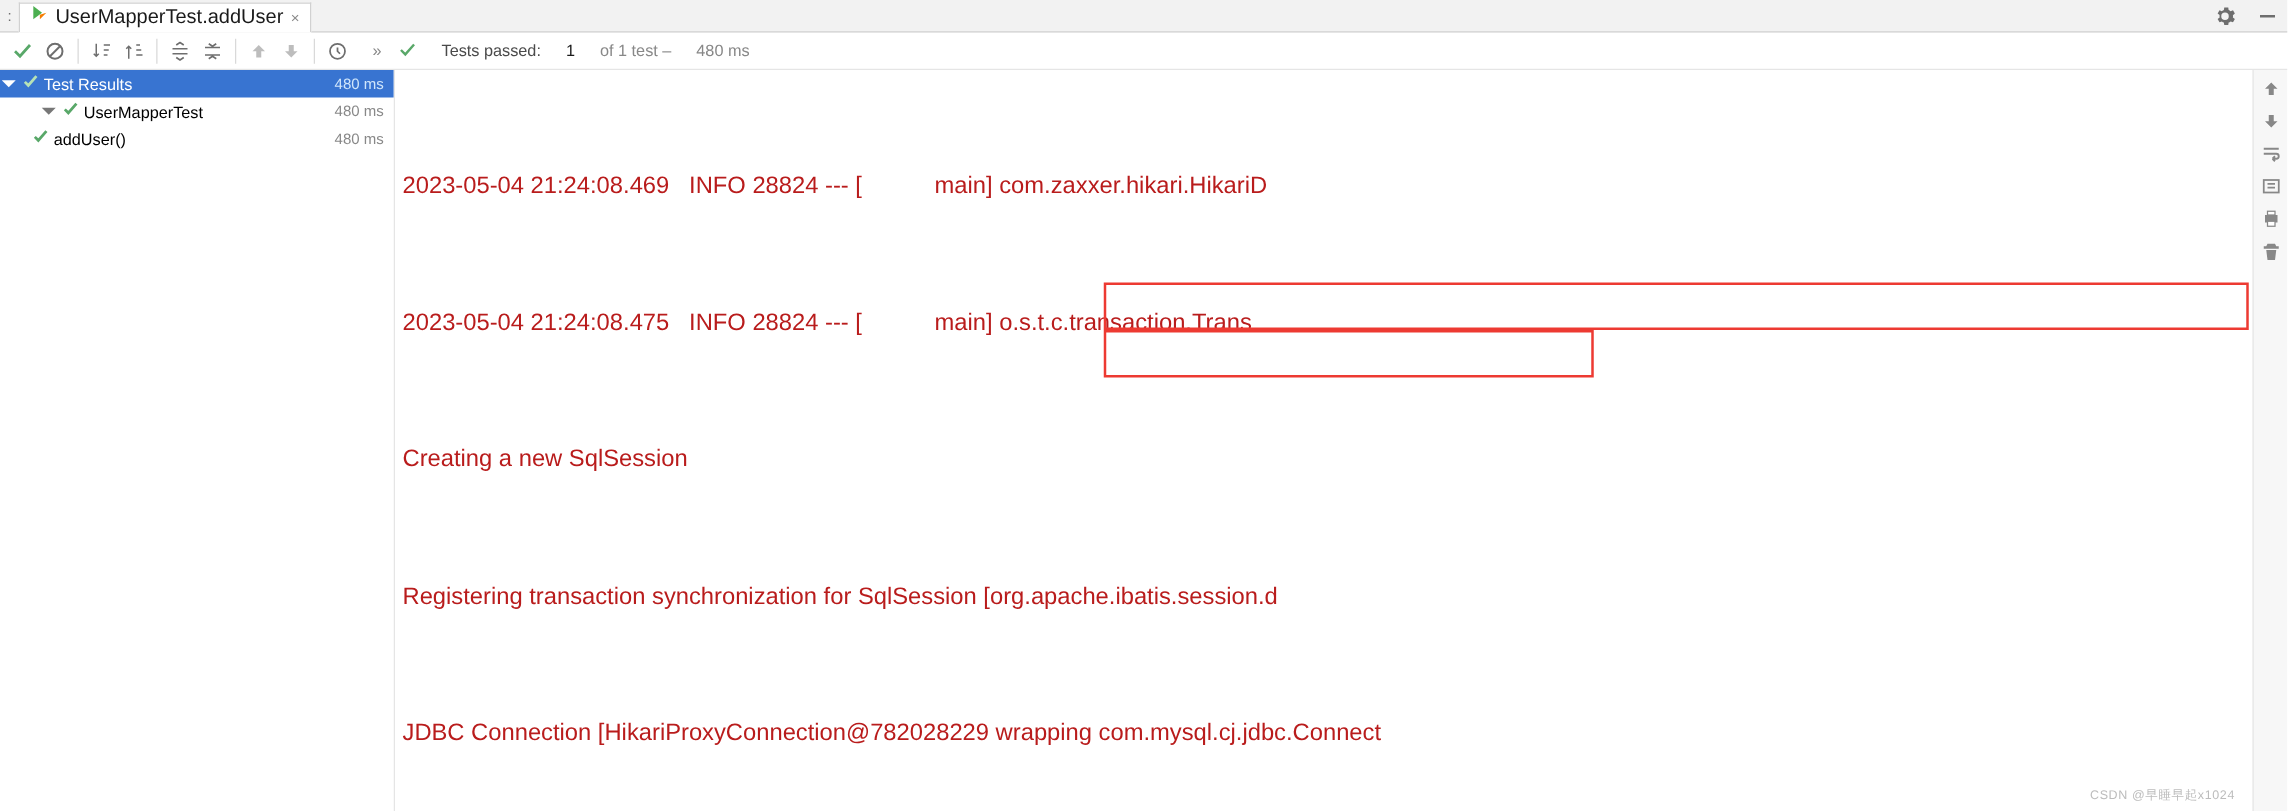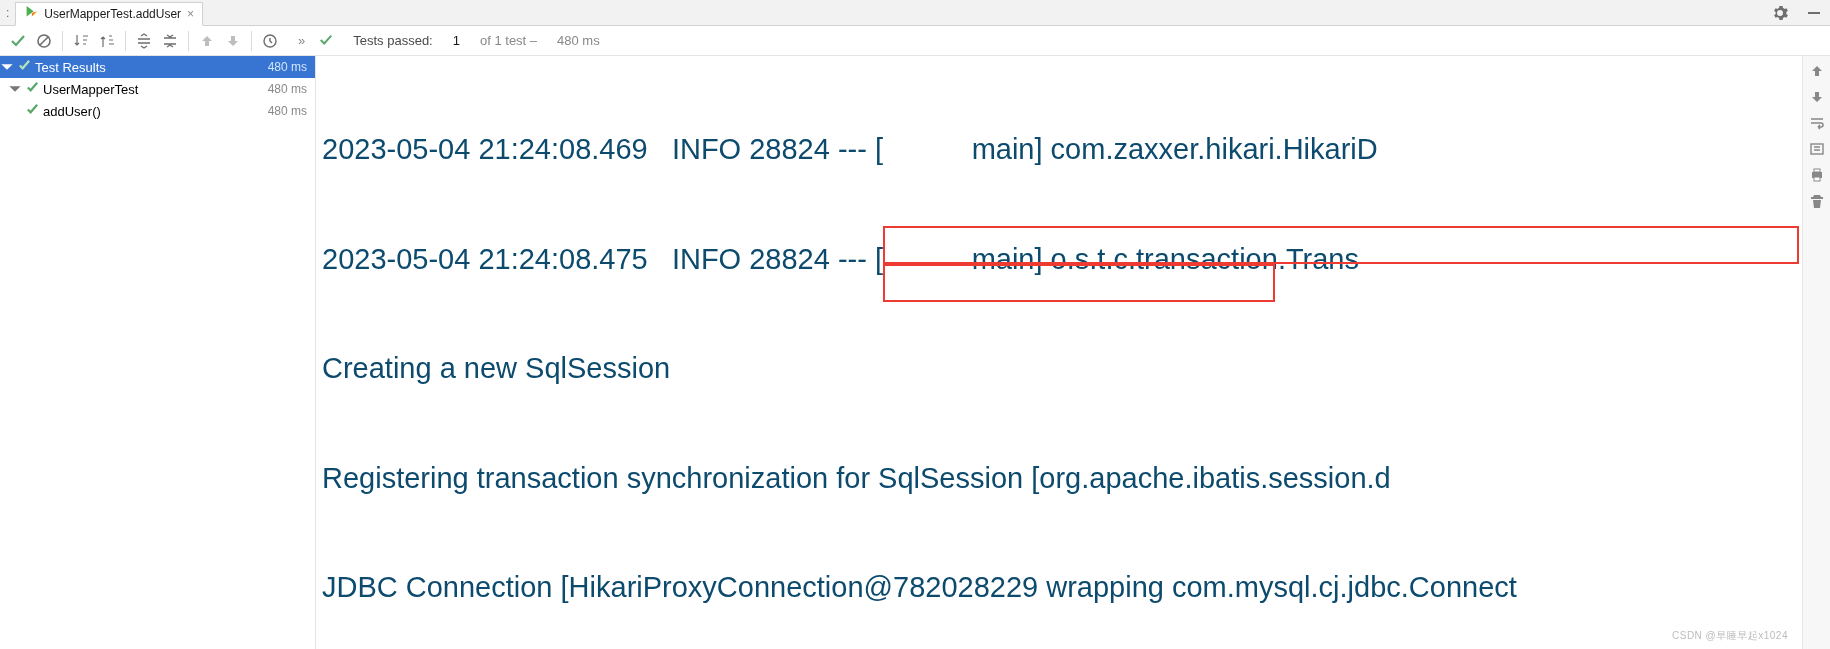--- a/index.html
+++ b/index.html
@@ -1,21 +1,21 @@
 <!DOCTYPE html>
 <html><head>
 <meta charset="utf-8">
 <style>
 * { margin: 0; padding: 0; box-sizing: border-box; font-family: "Segoe UI", Arial, sans-serif; }
 body { background: #fff; width: 1830px; height: 649px; overflow: hidden; display: flex; flex-direction: column; }
 .tab-bar { height: 26px; background: #f2f2f2; border-bottom: 1px solid #d1d1d1; display: flex; align-items: center; padding-left: 6px; position: relative; }
 .tab-label-pre { font-size: 12px; color: #6e6e6e; padding-right: 6px; }
 .tab { display: flex; align-items: center; height: 24px; background: #fff; border: 1px solid #d1d1d1; border-bottom: 1px solid #fff; padding: 0 8px; gap: 6px; margin-top: 2px; }
 .tab .icon svg { width: 14px; height: 14px; }
-.tab-title { font-size: 12px; color: #1a1a1a; }
+.tab-title { font-size: 16px; color: #1a1a1a; }
 .tab-close { color: #8a8a8a; font-size: 12px; line-height: 1; }
 .gear-right { margin-left: auto; margin-right: 14px; color: #6e6e6e; display: flex; align-items: center; }
 .gear-right svg { width: 16px; height: 16px; }
 
 .toolbar { height: 30px; border-bottom: 1px solid #e5e5e5; display: flex; align-items: center; padding: 0 6px; gap: 2px; }
 .tb-btn { width: 24px; height: 24px; display: flex; align-items: center; justify-content: center; color: #6e6e6e; }
 .tb-btn.green { color: #59a869; }
 .tb-btn svg { width: 16px; height: 16px; }
 .tb-sep { width: 1px; height: 20px; background: #d9d9d9; margin: 0 4px; }
 .tb-status { display: flex; align-items: flex-start; gap: 20px; font-size: 13px; color: #4a4a4a; margin-left: 12px; }
@@ -26,24 +26,24 @@
 .left-panel { width: 316px; border-right: 1px solid #e5e5e5; overflow: auto; }
 .tree-row { display: flex; align-items: center; height: 22px; font-size: 13px; padding-right: 8px; }
 .tree-row .chev { width: 14px; height: 14px; display: flex; align-items: center; justify-content: center; color: #ccc; }
 .tree-row .chev.sel { color: #fff; }
 .tree-row .ok { color: #59a869; margin: 0 4px; }
 .tree-row.sel .ok { color: #b6e2b6; }
 .tree-row .lbl { flex: 1; white-space: nowrap; overflow: hidden; text-overflow: ellipsis; }
 .tree-row .time { color: #888; font-size: 12px; }
 .tree-row.sel .time { color: #d0e6fb; }
 .tree-row.sel { background: #3874d1; color: #fff; }
-.tree-row.indent1 { padding-left: 8px; }
+.tree-row.indent1 { padding-left: 32px; }
 .tree-row.indent2 { padding-left: 22px; }
 
-.console { flex: 1; overflow: auto; font-family: "Consolas", "Monaco", monospace; font-size: 29px; line-height: 36.5px; white-space: pre; color: #0c4a6e; padding: 2px 0 0 6px; position: relative; }
+.console { flex: 1; overflow: auto; font-family: "Consolas", "Monaco", monospace; font-size: 19px; line-height: 36.5px; white-space: pre; color: #b91c1c; padding: 2px 0 0 6px; position: relative; }
 .console .line { position: relative; }
 .hl1 { position: absolute; border: 2px solid #ed3a32; left: 567px; top: 170px; width: 916px; height: 38px; pointer-events: none; }
 .hl2 { position: absolute; border: 2px solid #ed3a32; left: 567px; top: 208px; width: 392px; height: 38px; pointer-events: none; }
 
 .right-rail { width: 28px; border-left: 1px solid #e6e6e6; background: #f7f7f7; display: flex; flex-direction: column; align-items: center; padding-top: 6px; gap: 8px; }
 .right-rail .ritem { width: 18px; height: 18px; color: #888; display: flex; align-items: center; justify-content: center; }
 .right-rail svg { width: 16px; height: 16px; }
 .watermark { position: absolute; right: 42px; bottom: 6px; font-size: 10px; color: #bcbcbc; letter-spacing: 0.5px; pointer-events: none; }
 </style>
 </head>

